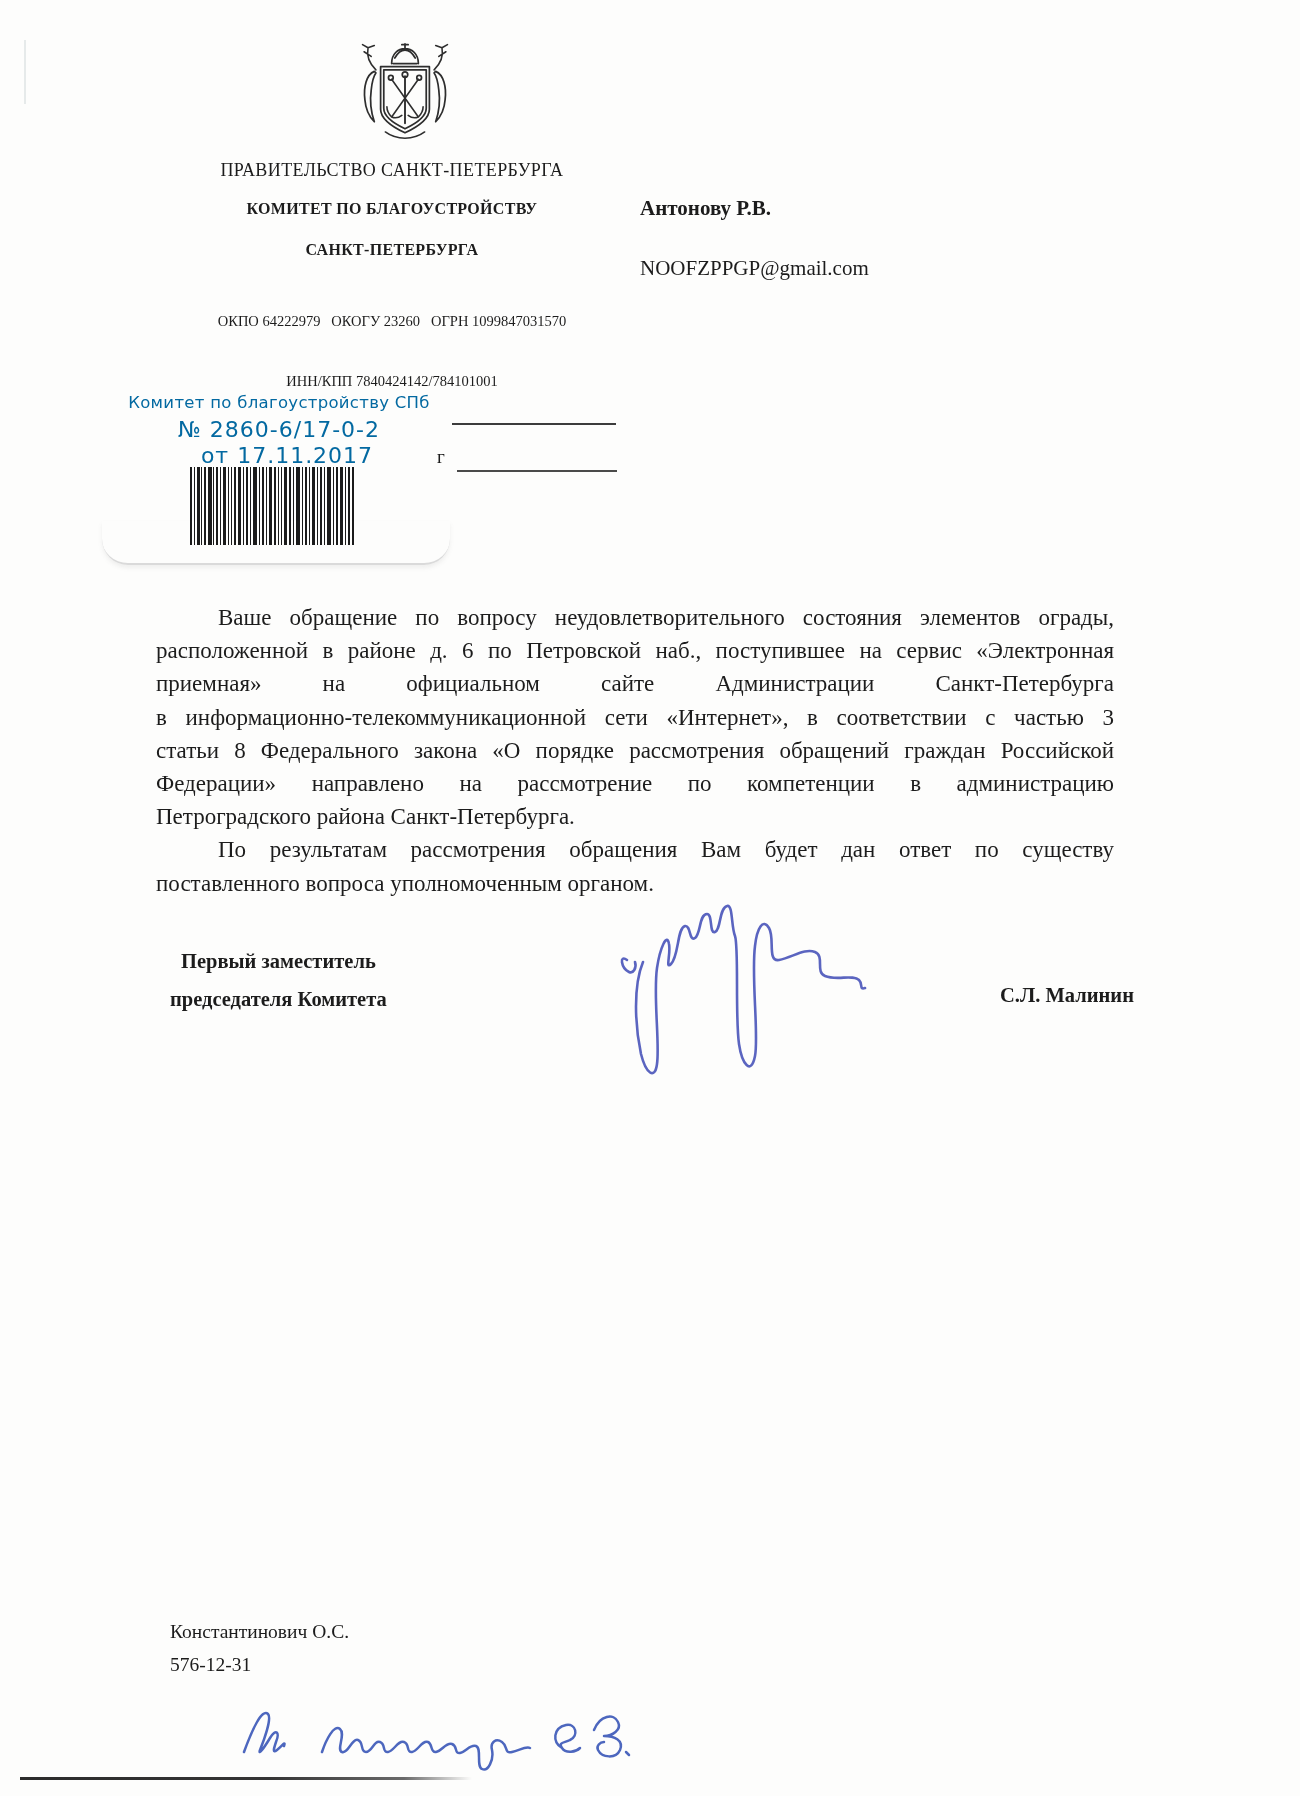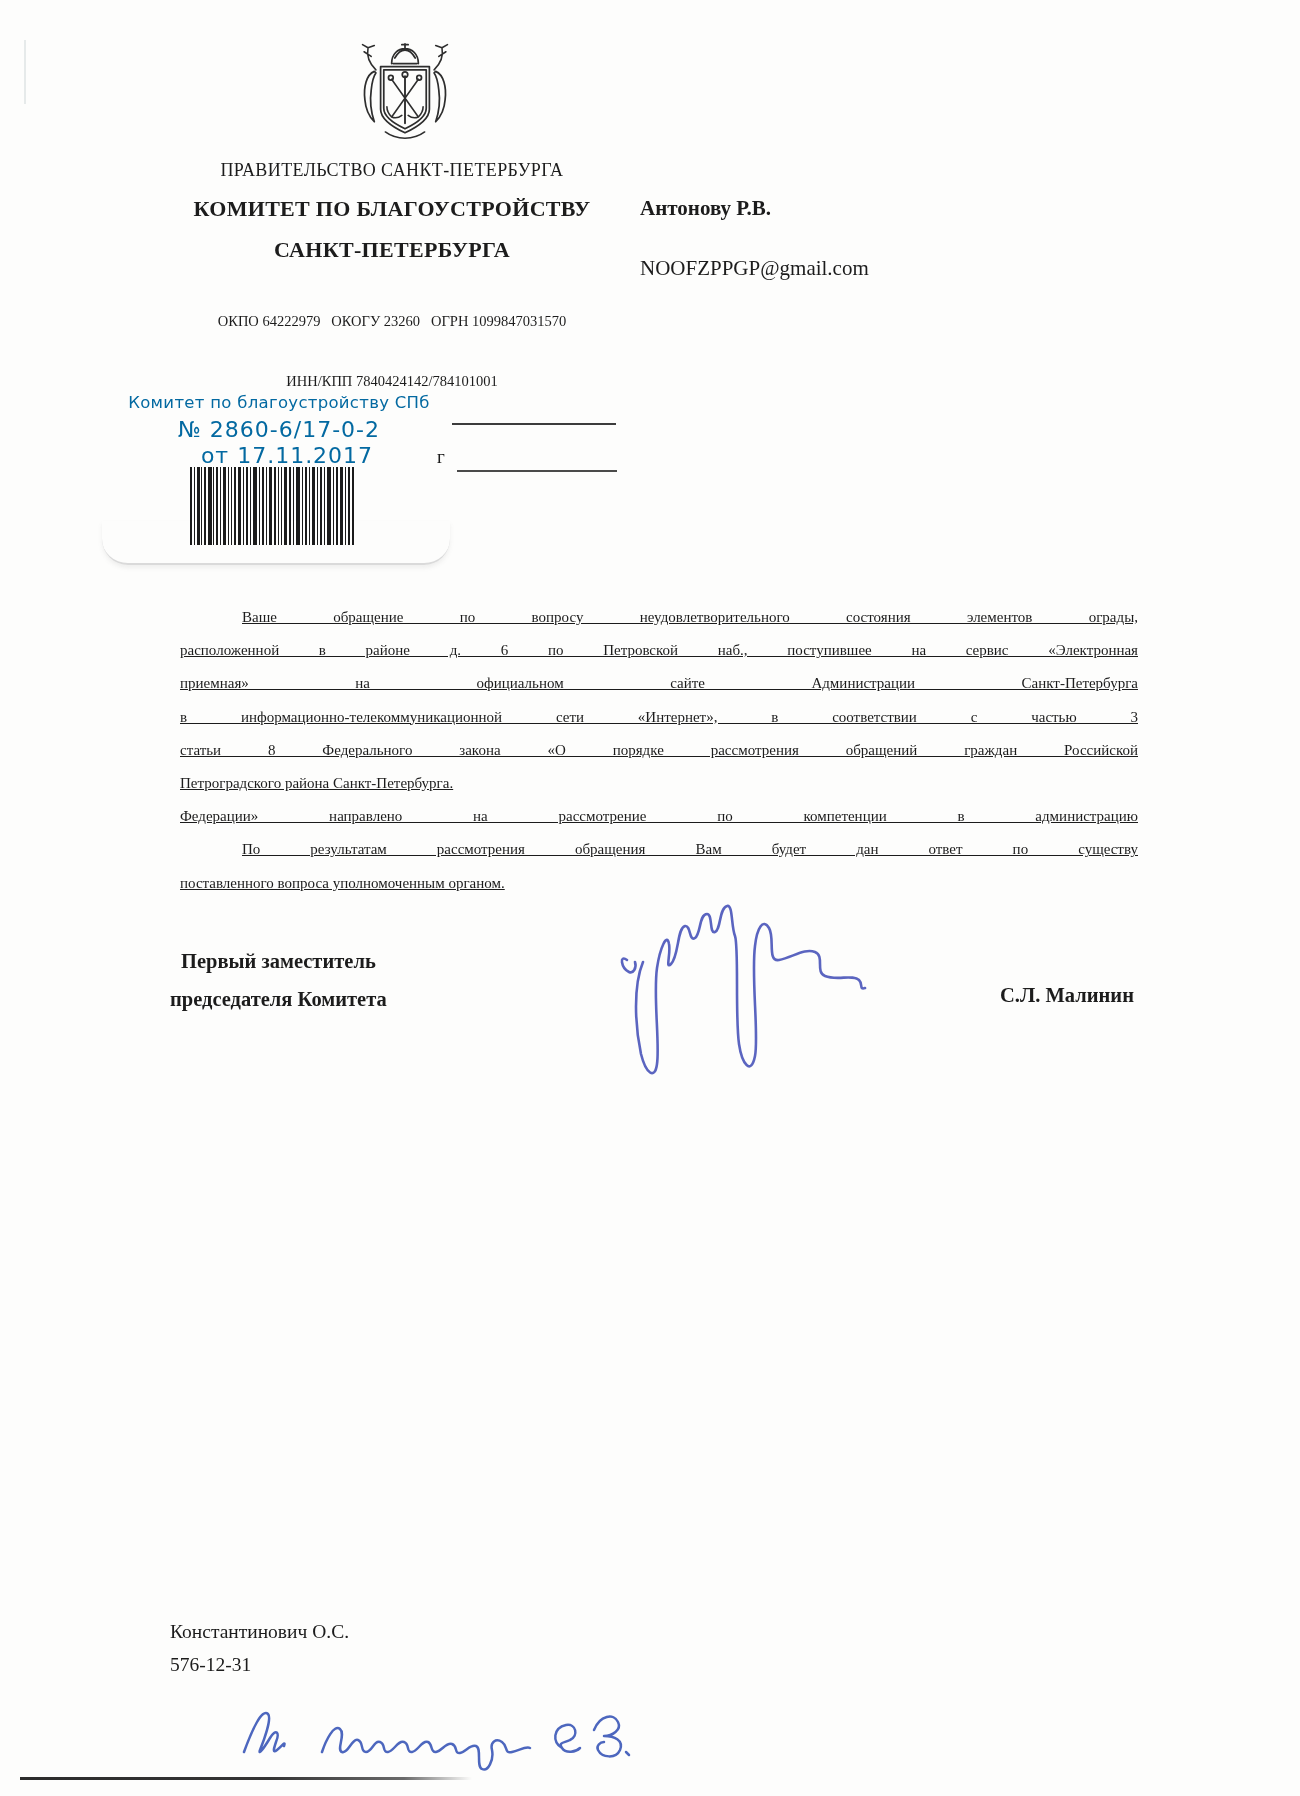--- a/index.html
+++ b/index.html
@@ -10,21 +10,21 @@
     background:#fdfdfc;
     font-family:"Liberation Serif", serif;
     color:#1c1c1c;
     overflow:hidden;
   }
   .abs{position:absolute;}
 
   
   .hdr-col{left:168px;top:160px;width:448px;text-align:center;}
   .gov-line{font-size:18px;letter-spacing:.4px;margin-bottom:8px;}
-  .committee{font-size:22px;font-weight:bold;line-height:26px;letter-spacing:.3px;margin-top:15px;}
+  .committee{font-size:16px;font-weight:bold;line-height:26px;letter-spacing:.3px;margin-top:15px;}
   .addr{margin-top:11px;font-size:13.5px;line-height:19px;}
   .registry{margin-top:8px;font-size:14.5px;line-height:20px;white-space:pre;}
 
   
   .recipient-name{left:640px;top:196px;font-size:21px;font-weight:bold;}
   .recipient-email{left:640px;top:256px;font-size:21px;}
 
   
   .emblem{left:346px;top:34px;}
 
@@ -40,21 +40,21 @@
 
   
   .ref-line1{left:452px;top:423px;width:164px;border-top:2px solid #3c3c3c;height:0;}
   .ref-g{left:437px;top:446px;font-size:19px;}
   .ref-line2{left:457px;top:470px;width:160px;border-top:2px solid #4a4a4a;height:0;}
 
   
   .salutation{left:470px;top:549px;width:560px;text-align:center;font-weight:bold;font-size:21.5px;}
 
   
-  .body-text{left:180px;top:601px;width:958px;font-size:15px;line-height:33.2px;text-decoration:underline;}
+  .body-text{left:156px;top:601px;width:958px;font-size:23px;line-height:33.2px;}
   .line{text-align:justify;text-align-last:justify;}
   .line.last{text-align-last:left;}
   .line.indent{text-indent:62px;}
 
   
   .sig-title{left:170px;top:942px;font-size:20.5px;font-weight:bold;line-height:38px;text-align:center;}
   .sig-name{left:1000px;top:984px;font-size:20.5px;font-weight:bold;}
   .sig-svg{left:613px;top:876px;}
 
   
@@ -172,22 +172,22 @@
   <div class="abs ref-g">г</div>
   <div class="abs ref-line2"></div>
 
 
   <div class="abs body-text">
     <div class="line indent">Ваше обращение по вопросу неудовлетворительного состояния элементов ограды,</div>
     <div class="line">расположенной в районе д. 6 по Петровской наб., поступившее на сервис «Электронная</div>
     <div class="line">приемная» на официальном сайте Администрации Санкт-Петербурга</div>
     <div class="line">в информационно-телекоммуникационной сети «Интернет», в соответствии с частью 3</div>
     <div class="line">статьи 8 Федерального закона «О порядке рассмотрения обращений граждан Российской</div>
+    <div class="line">Федерации» направлено на рассмотрение по компетенции в администрацию</div>
     <div class="line last">Петроградского района Санкт-Петербурга.</div>
-    <div class="line">Федерации» направлено на рассмотрение по компетенции в администрацию</div>
     <div class="line indent">По результатам рассмотрения обращения Вам будет дан ответ по существу</div>
     <div class="line last">поставленного вопроса уполномоченным органом.</div>
   </div>
 
   <div class="abs sig-title">
     <div>Первый заместитель</div>
     <div>председателя Комитета</div>
   </div>
 
   <div class="abs sig-svg">

